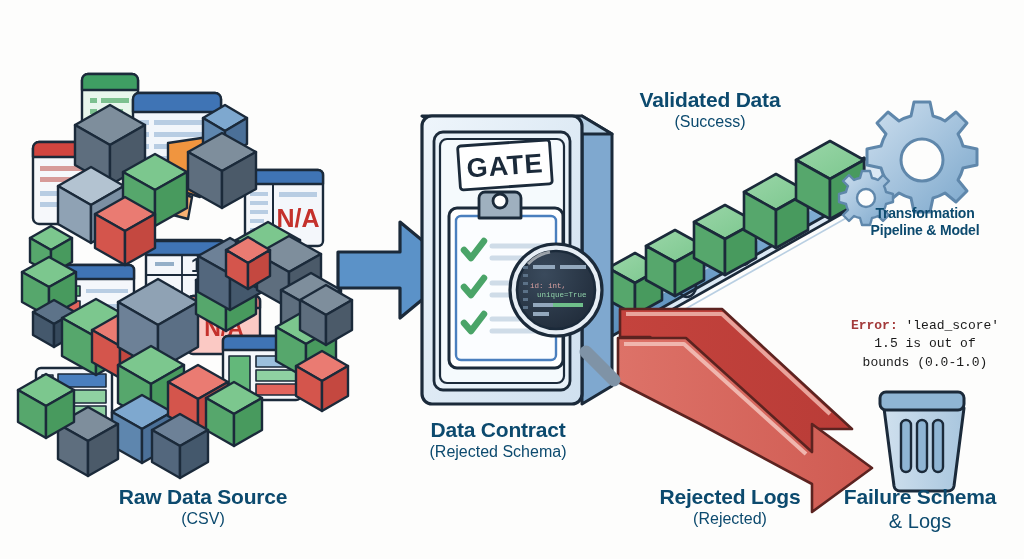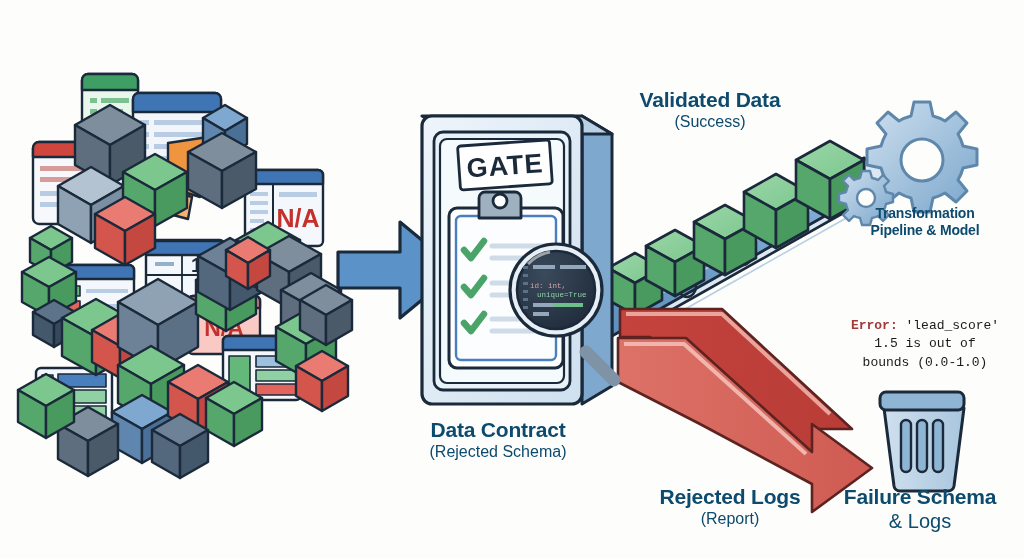--- a/index.html
+++ b/index.html
@@ -521,39 +521,43 @@
       <rect x="880" y="392" width="84" height="18" rx="6" fill="#8fb5d4"></rect>
       <g fill="#8fb5d4" stroke="#1b2a3a" stroke-width="2.4">
         <rect x="901" y="420" width="10" height="52" rx="5"></rect>
         <rect x="917" y="420" width="10" height="52" rx="5"></rect>
         <rect x="933" y="420" width="10" height="52" rx="5"></rect>
       </g>
     </g>
 
   </svg>
 
+  <div class="lbl" id="lbl-raw">
+    <span class="t1">Raw Data Source</span>
+    <span class="t2">(CSV)</span>
+  </div>
 
   <div class="lbl" id="lbl-contract">
     <span class="t1">Data Contract</span>
     <span class="t2">(Rejected Schema)</span>
   </div>
 
   <div class="lbl" id="lbl-validated">
     <span class="t1">Validated Data</span>
     <span class="t2">(Success)</span>
   </div>
 
   <div class="lbl" id="lbl-transform">
     <span class="t1">Transformation</span>
     <span class="t1">Pipeline &amp; Model</span>
   </div>
 
   <div class="lbl" id="lbl-rejected">
     <span class="t1">Rejected Logs</span>
-    <span class="t2">(Report)</span>
+    <span class="t2">(Rejected)</span>
   </div>
 
   <div class="lbl" id="lbl-failure">
     <span class="t1">Failure Schema</span>
     <span class="t2">&amp; Logs</span>
   </div>
 
   <div id="errbox">
     <span class="eline"><span class="ekey">Error:</span><span> 'lead_score'</span></span>
     <span class="eline">1.5 is out of</span>

